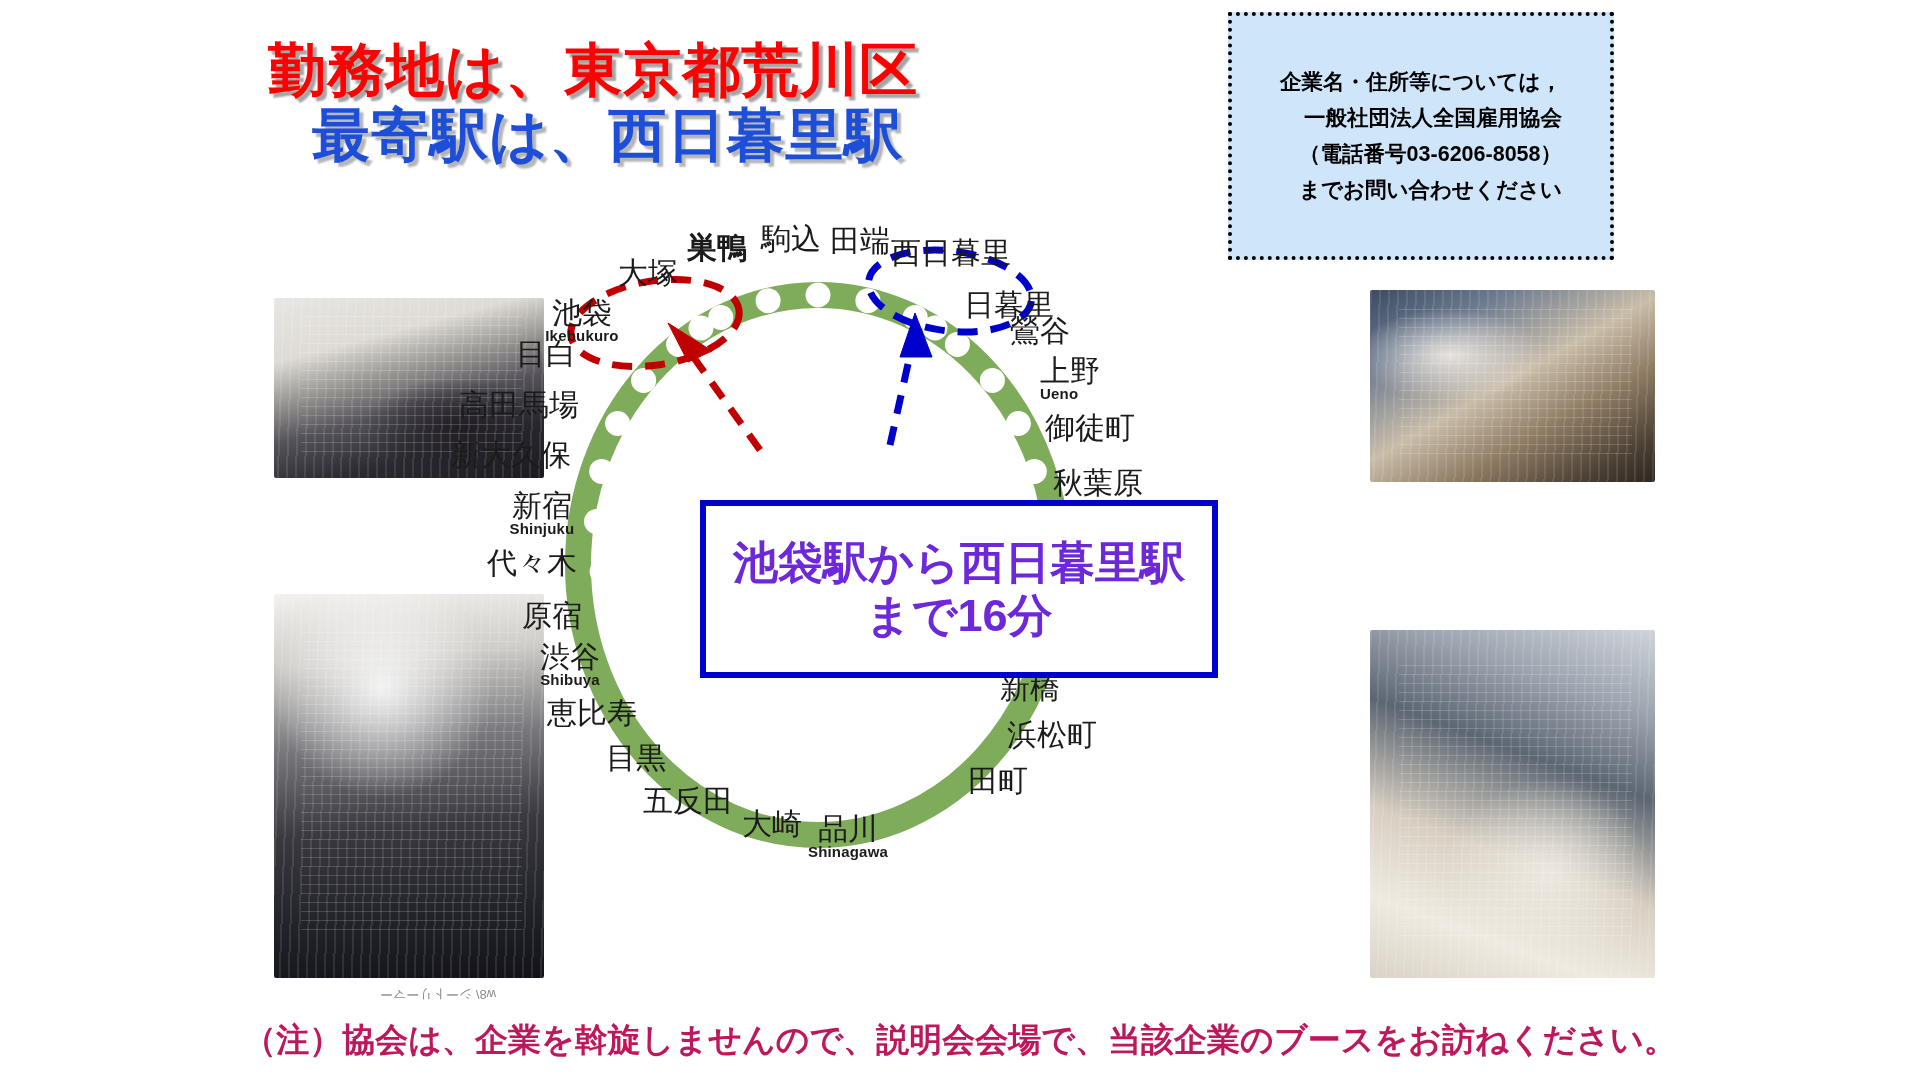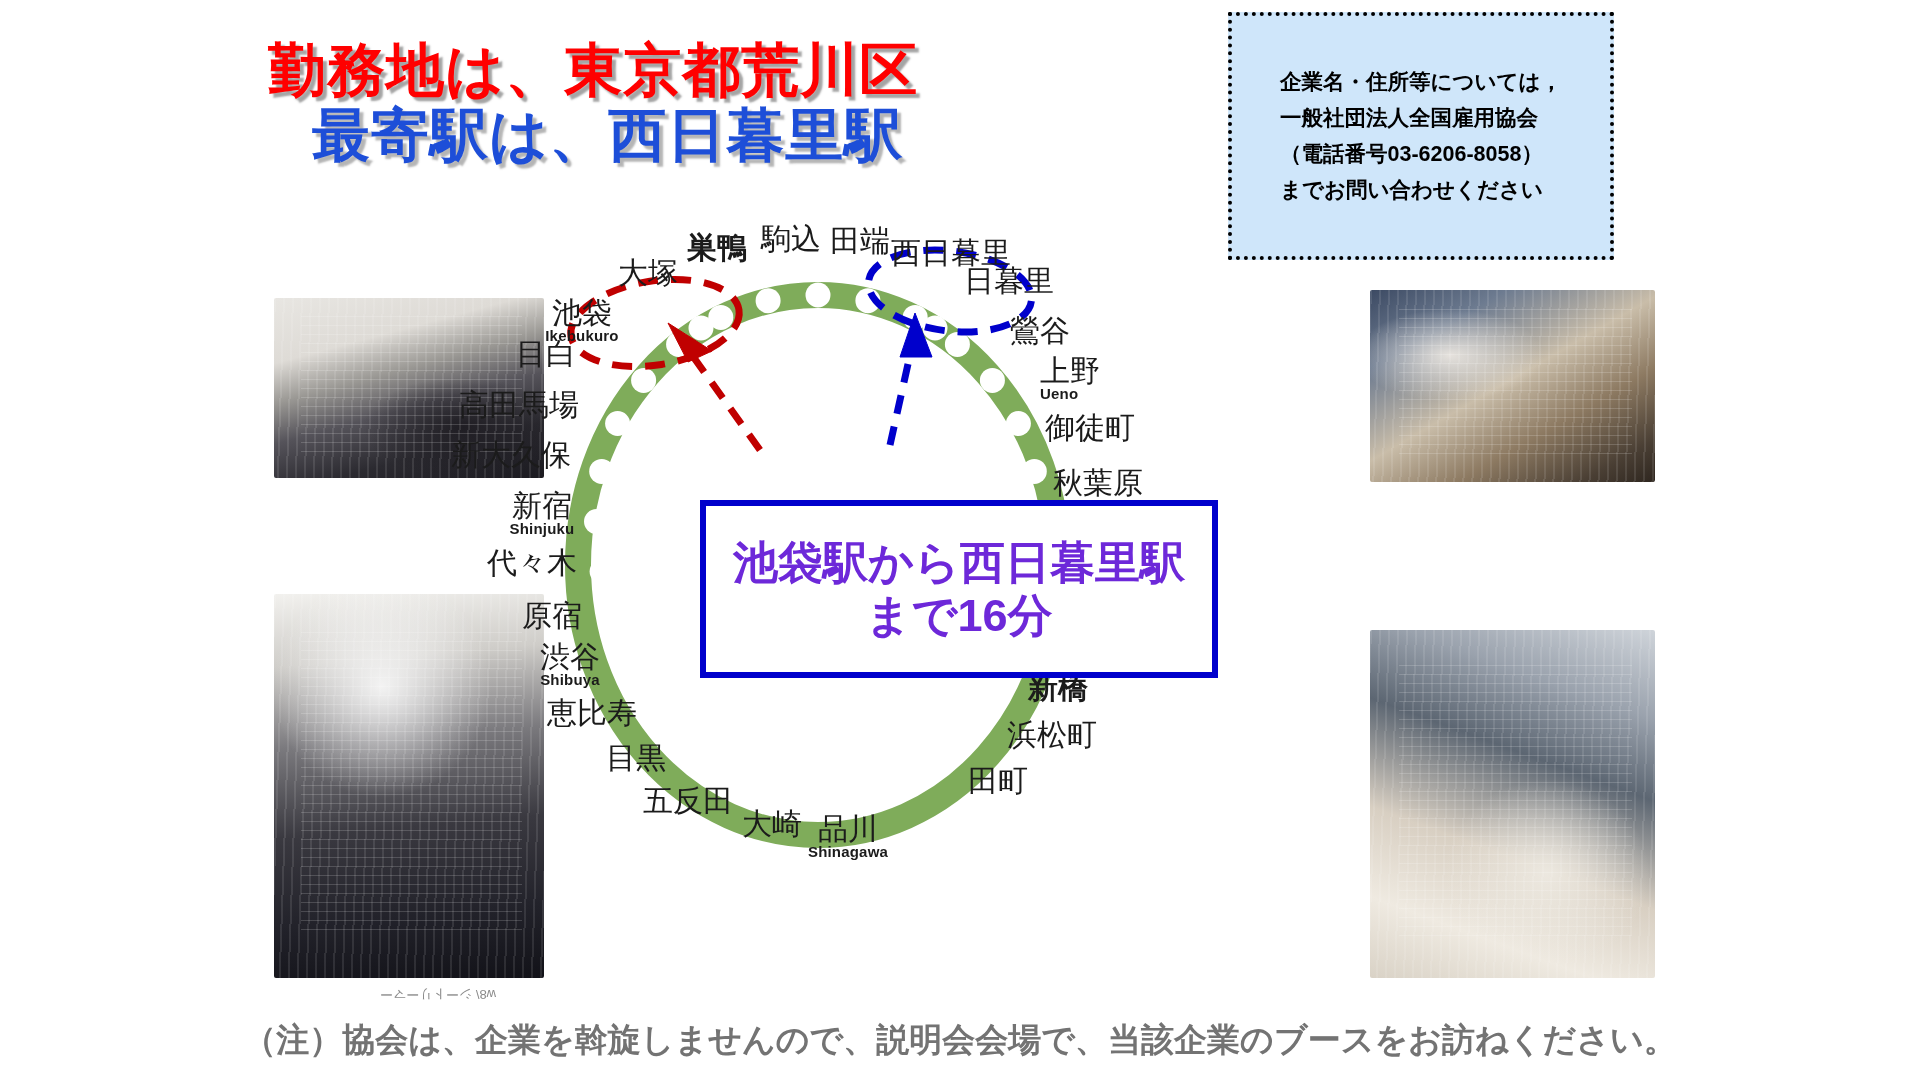--- a/index.html
+++ b/index.html
@@ -11,21 +11,21 @@
   .title-line { font-weight:bold; font-size:58px; line-height:1.12;
                 letter-spacing:1px; white-space:nowrap; }
   #title-line-1 { color:#ff0000; text-shadow:4px 4px 2px rgba(90,90,90,0.55); }
   #title-line-2 { color:#1d4ed8; text-shadow:4px 4px 2px rgba(90,90,90,0.45);margin-left:44px; }
 
   
   #contact-box { position:absolute; left:1228px; top:12px; width:386px; height:248px;
                  background:#cfe6fa; border:4px dotted #000000;
                  display:flex; align-items:center; justify-content:center; }
   #contact-text { font-size:21.5px; font-weight:bold; line-height:1.68;
-                  text-align:left; color:#000; white-space:pre-line; }
+                  text-align:right; color:#000; white-space:pre-line; }
 
   
   .photo { position:absolute; overflow:hidden; border-radius:2px; }
   .photo .inner { width:100%; height:100%; position:relative; }
 
   #photo-top-left   { left:274px; top:298px;  width:270px; height:180px; }
   #photo-top-right  { left:1370px; top:290px; width:285px; height:192px; }
   #photo-bottom-left{ left:274px; top:594px;  width:270px; height:384px; }
   #photo-bottom-right{left:1370px; top:630px; width:285px; height:348px; }
 
@@ -66,21 +66,21 @@
                 display:flex; align-items:center; justify-content:center; }
   #center-text { font-size:45px; font-weight:bold; color:#6d28d9; text-align:center;
                  line-height:1.18; white-space:pre-line; }
 
   
   #watermark { position:absolute; left:380px; top:985px; font-size:13px; color:#8a8a8a;
                transform:rotate(180deg); white-space:nowrap; }
 
   
   #footer-note { position:absolute; left:0; top:1018px; width:1920px; text-align:center;
-                 font-size:33px; font-weight:bold; color:#737373; letter-spacing:0px;
+                 font-size:33px; font-weight:bold; color:#be185d; letter-spacing:0px;
                  white-space:nowrap; }
 </style>
 </head>
 <body>
 
 <div id="title-block">
   <div class="title-line" id="title-line-1">勤務地は、東京都荒川区</div>
   <div class="title-line" id="title-line-2">最寄駅は、西日暮里駅</div>
 </div>
 
@@ -182,21 +182,21 @@
   </div>
   <div class="stn c" style="left:231px; top:-22px; width:120px; margin-left:-60px;">
     <span class="jp">駒込</span>
   </div>
   <div class="stn c" style="left:300px; top:-20px; width:120px; margin-left:-60px;">
     <span class="jp">田端</span>
   </div>
   <div class="stn l" style="left:331px; top:-8px;">
     <span class="jp">西日暮里</span>
   </div>
-  <div class="stn l" style="left:404px; top:20px;">
+  <div class="stn l" style="left:404px; top:44px;">
     <span class="jp">日暮里</span>
   </div>
   <div class="stn l" style="left:450px; top:70px;">
     <span class="jp">鶯谷</span>
   </div>
   <div class="stn l" style="left:480px; top:110px;">
     <span class="jp">上野</span>
     <span class="en">Ueno</span>
   </div>
   <div class="stn l" style="left:485px; top:167px;">
@@ -208,21 +208,21 @@
   <div class="stn l" style="left:498px; top:275px;">
     <span class="jp">神田</span>
   </div>
   <div class="stn l" style="left:495px; top:320px;">
     <span class="jp">東京</span>
     <span class="en">Tōkyō</span>
   </div>
   <div class="stn l" style="left:480px; top:378px;">
     <span class="jp">有楽町</span>
   </div>
-  <div class="stn l" style="left:468px; top:427px;font-weight:bold;">
+  <div class="stn l" style="left:440px; top:427px;">
     <span class="jp">新橋</span>
   </div>
   <div class="stn l" style="left:447px; top:474px;">
     <span class="jp">浜松町</span>
   </div>
   <div class="stn l" style="left:408px; top:520px;">
     <span class="jp">田町</span>
   </div>
   <div class="stn c" style="left:288px; top:568px; width:140px; margin-left:-70px;">
     <span class="jp">品川</span>

